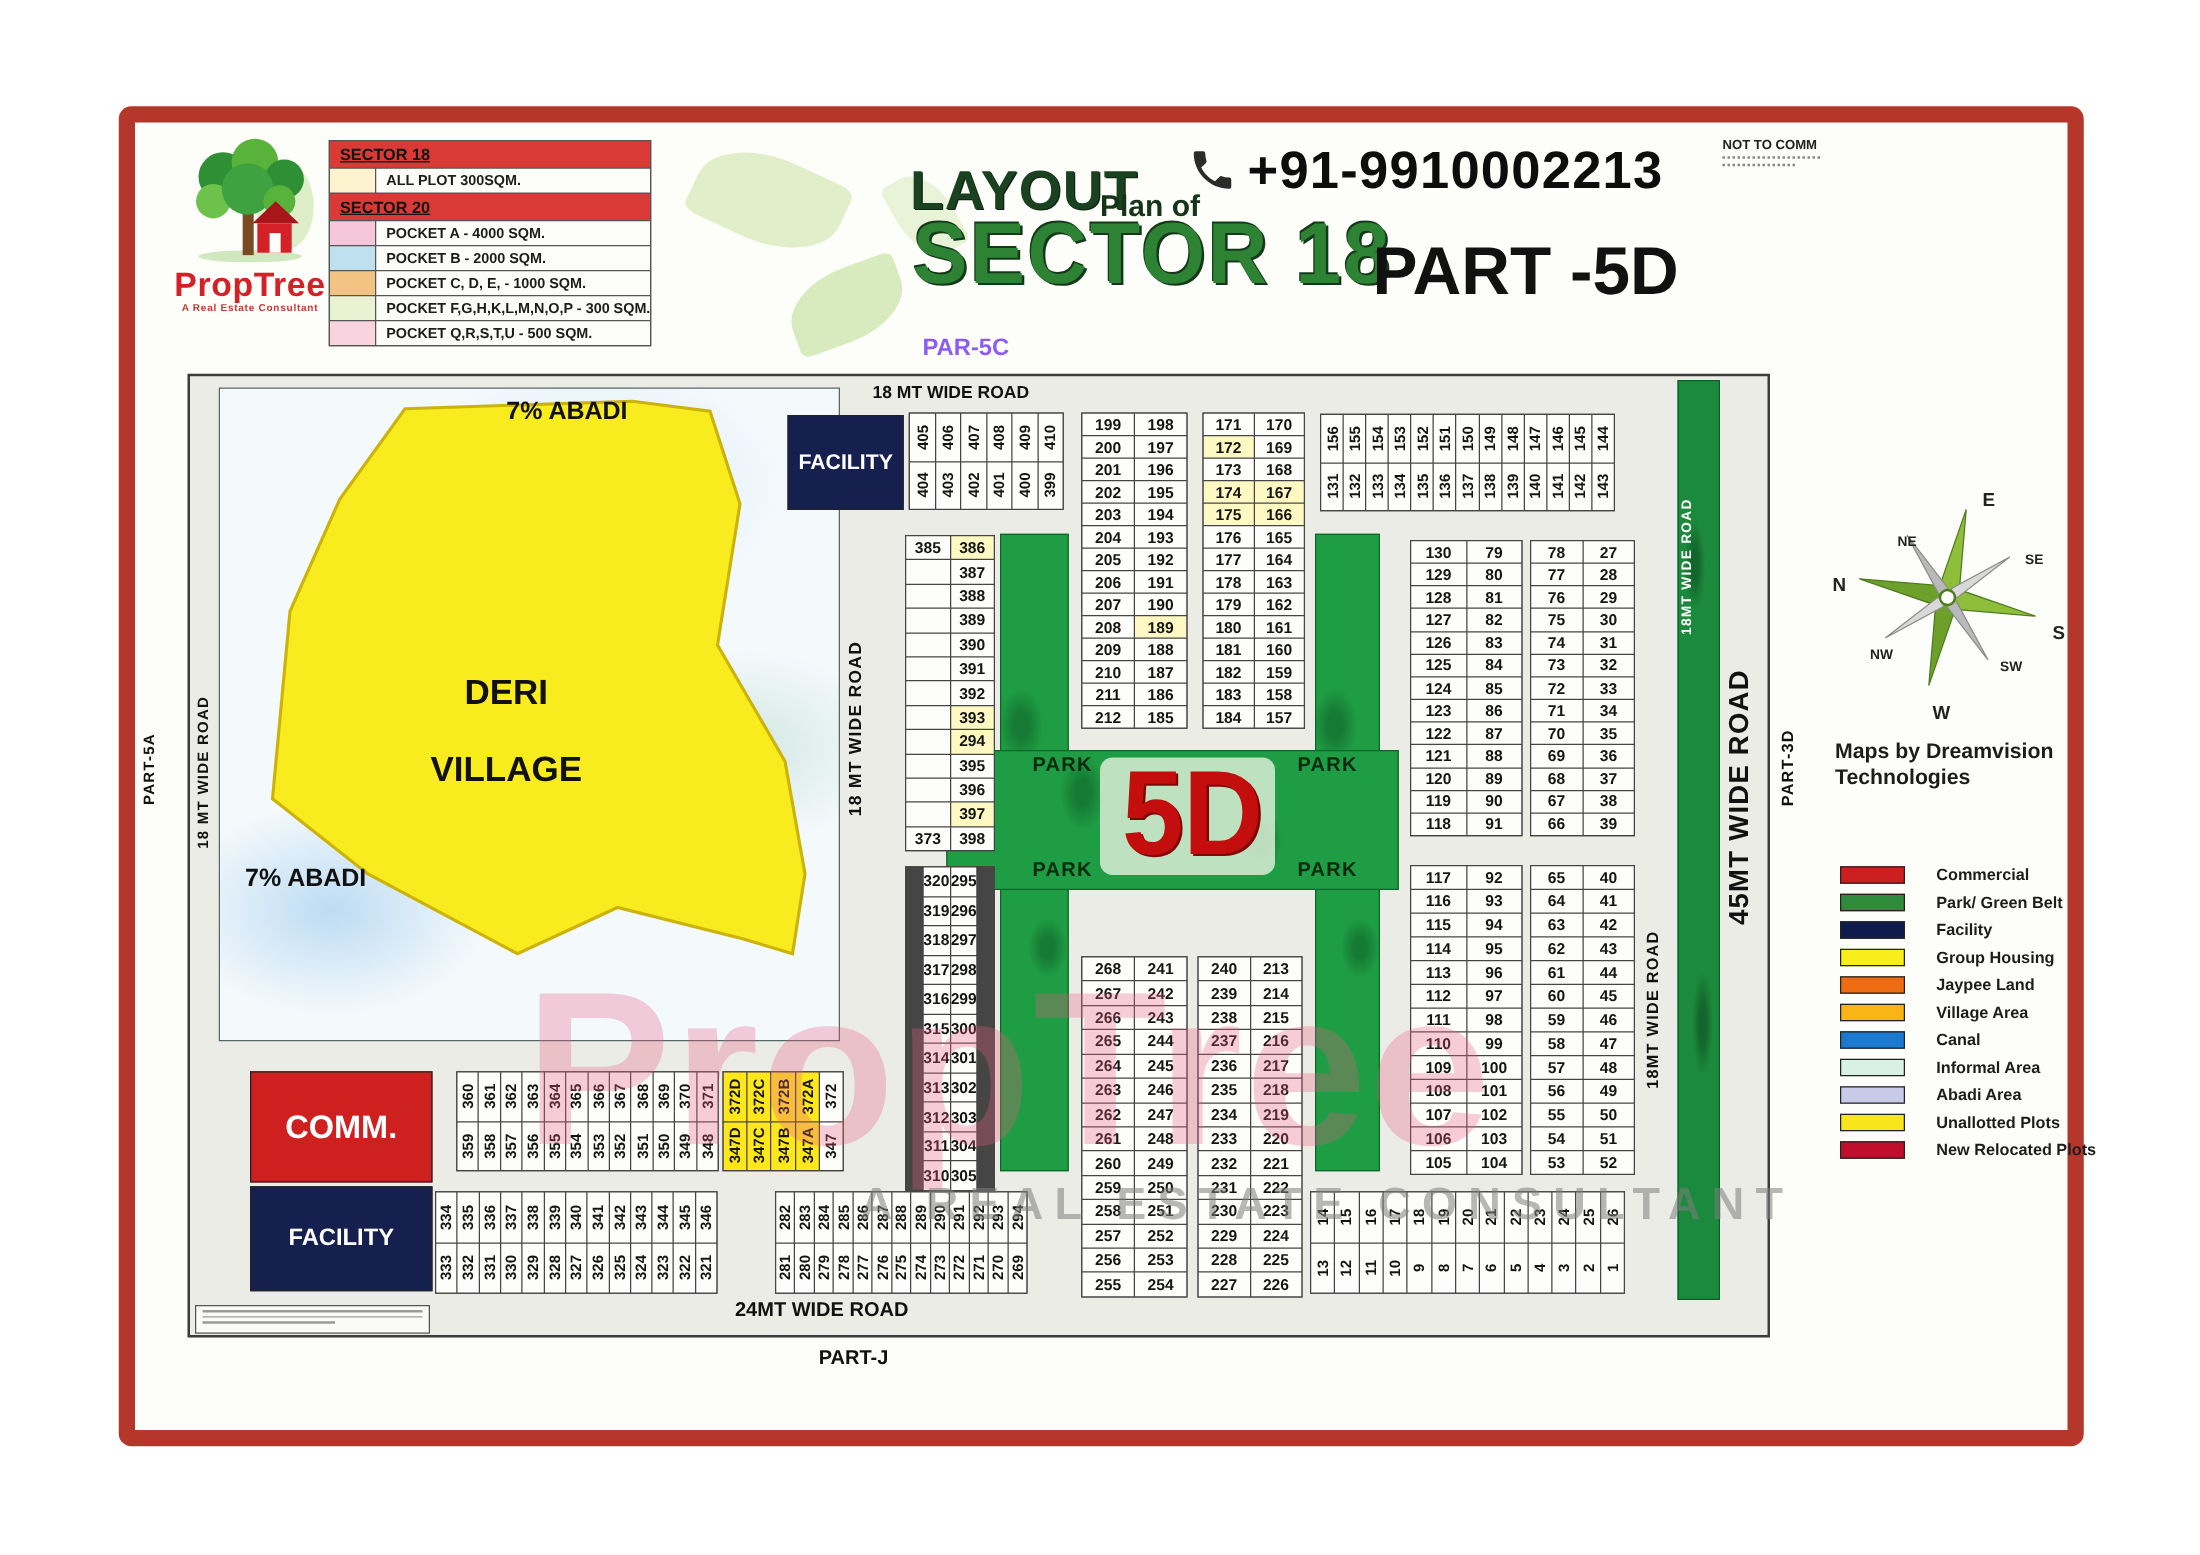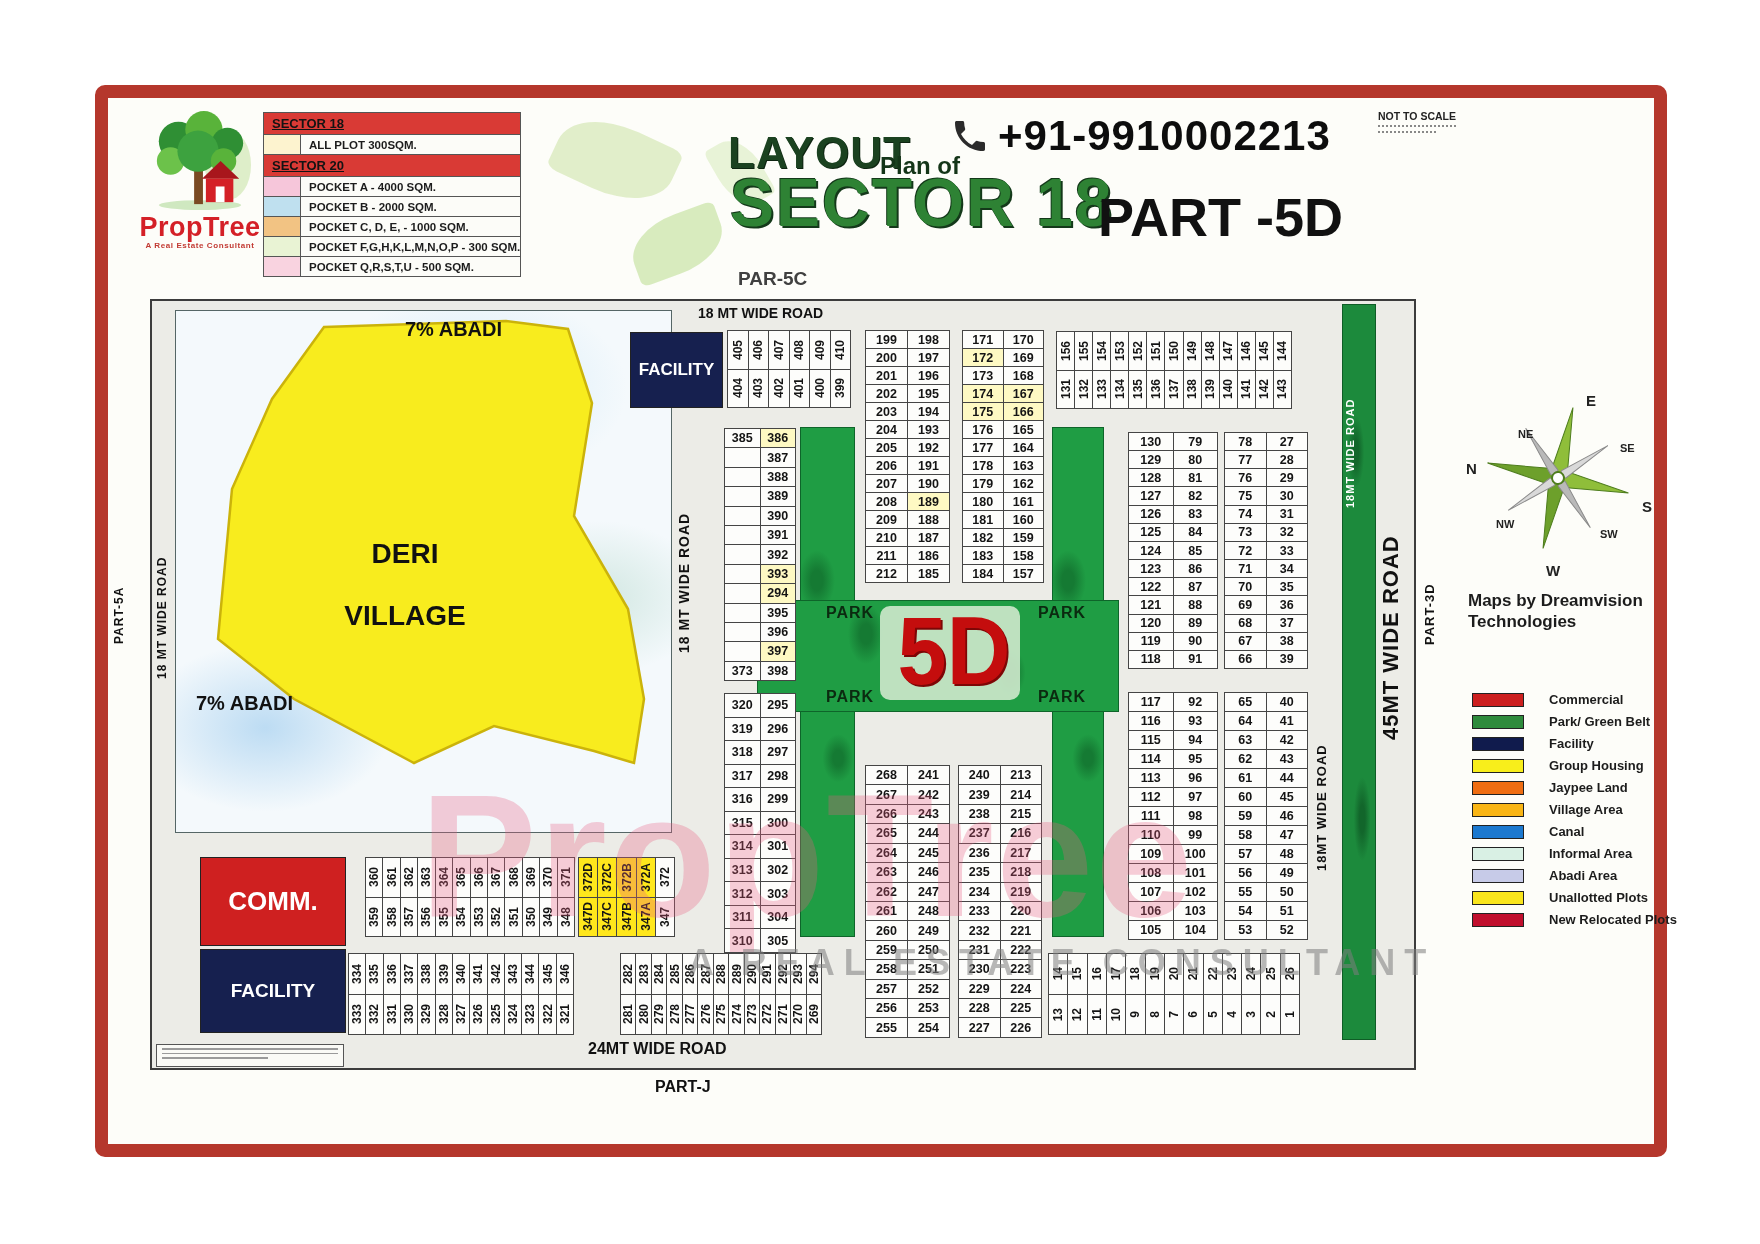--- a/index.html
+++ b/index.html
@@ -26,21 +26,21 @@
   .title-layout{position:absolute;left:728px;top:128px;z-index:5;font-size:44px;font-weight:800;
     color:#1b4220;letter-spacing:1px;text-shadow:1px 1px 0 #0d2410;}
   .title-planof{position:absolute;left:880px;top:152px;z-index:5;font-size:24px;font-weight:800;color:#143518;}
   .title-sector{position:absolute;left:730px;top:164px;z-index:5;font-size:66px;font-weight:900;
     color:#2e8234;letter-spacing:2px;text-shadow:2px 2px 0 #14391a, -1px -1px 0 #14391a;transform:scaleY(1.05);}
   .title-part{position:absolute;left:1098px;top:186px;z-index:5;font-size:54px;font-weight:900;color:#111;}
   .phone-row{position:absolute;left:950px;top:112px;z-index:6;display:flex;align-items:center;gap:8px;}
   .phone-num{font-size:42px;font-weight:900;color:#0d0d0d;letter-spacing:1px;}
   .nts{position:absolute;left:1378px;top:110px;z-index:5;font-size:10.5px;font-weight:800;color:#222;}
   .nts-sub{width:78px;height:3px;border-top:2px dotted #888;margin-top:3px;}
-  .par5c{position:absolute;left:738px;top:268px;z-index:5;font-size:19px;font-weight:800;color:#404040;}
+  .par5c{position:absolute;left:738px;top:268px;z-index:5;font-size:19px;font-weight:800;color:#8b5cf6;}
   
   .map-frame{position:absolute;left:150px;top:299px;width:1266px;height:771px;
     border:2px solid #3c3c3c;background:#ecece7;z-index:3;}
   .village-box{position:absolute;left:175px;top:310px;width:497px;height:523px;z-index:10;
     border:1.5px solid #566;
     background:
       radial-gradient(ellipse 180px 120px at 18% 80%, rgba(170,210,240,.75), rgba(170,210,240,0) 70%),
       radial-gradient(ellipse 220px 140px at 60% 15%, rgba(190,225,245,.6), rgba(190,225,245,0) 70%),
       radial-gradient(ellipse 160px 110px at 85% 55%, rgba(176,214,200,.5), rgba(176,214,200,0) 70%),
       #f4f9fc;}
@@ -169,21 +169,21 @@
   <div class="title-part">PART -5D</div>
 
   <div class="phone-row">
     <svg width="40" height="40" viewBox="0 0 24 24">
       <path fill="#2b2b2b" d="M6.6 10.8c1.4 2.8 3.8 5.2 6.6 6.6l2.2-2.2c.3-.3.7-.4 1-.2 1.1.4 2.3.6 3.6.6.6 0 1 .4 1 1V20c0 .6-.4 1-1 1C10.6 21 3 13.4 3 4c0-.6.4-1 1-1h3.5c.6 0 1 .4 1 1 0 1.2.2 2.4.6 3.6.1.3 0 .7-.2 1L6.6 10.8z"></path>
     </svg>
     <span class="phone-num">+91-9910002213</span>
   </div>
 
   <div class="nts">
-    <span>NOT TO SCALE</span>
+    <span>NOT TO COMM</span>
     <div class="nts-sub"></div>
     <div class="nts-sub" style="width:58px;"></div>
   </div>
 
   <div class="par5c">PAR-5C</div>
 
   <div class="map-frame"></div>
 
   <div class="map-label" style="left:698px;top:305px;font-size:14px;z-index:14;">18 MT WIDE ROAD</div>
 
@@ -521,21 +521,21 @@
       </div>
       <div class="prow">
         <div class="cell"></div>
         <div class="cell hl">397</div>
       </div>
       <div class="prow">
         <div class="cell">373</div>
         <div class="cell">398</div>
       </div>
     </div>
-  <div class="pgrid" style="left:724px;top:693px;width:72px;height:307px;">
+  <div class="pgrid" style="left:724px;top:693px;width:72px;height:307px;align-items:center;">
       <div class="prow">
         <div class="cell">320</div>
         <div class="cell">295</div>
       </div>
       <div class="prow">
         <div class="cell">319</div>
         <div class="cell">296</div>
       </div>
       <div class="prow">
         <div class="cell">318</div>

